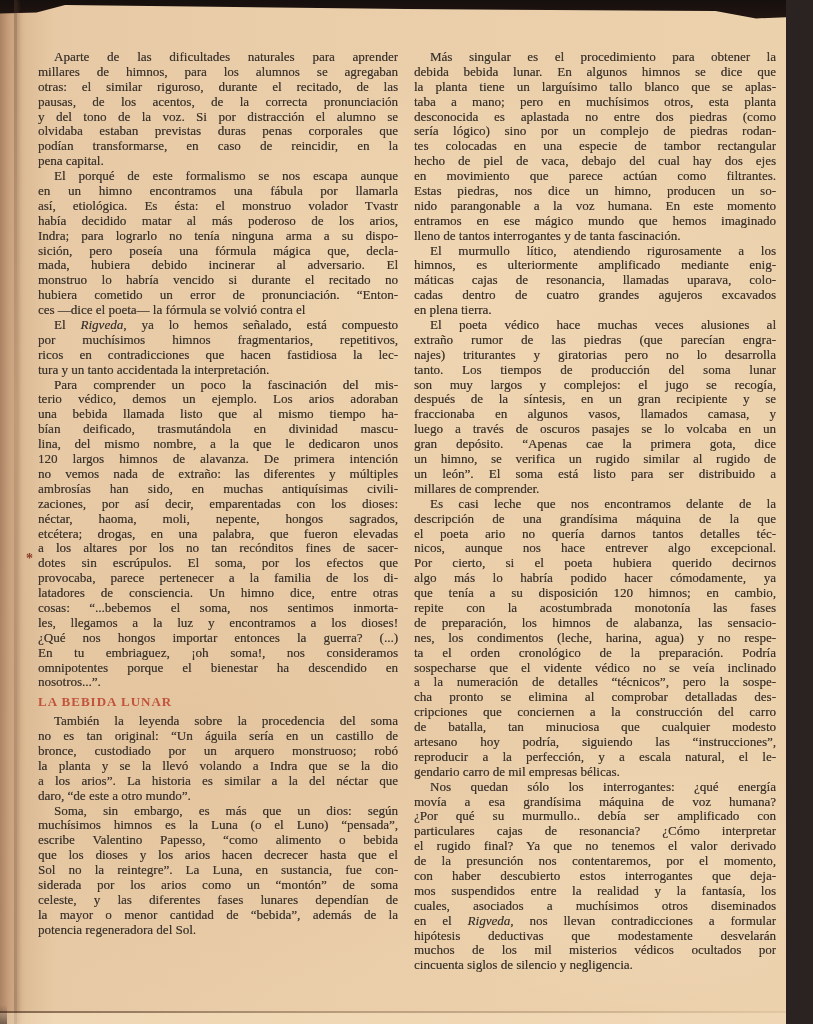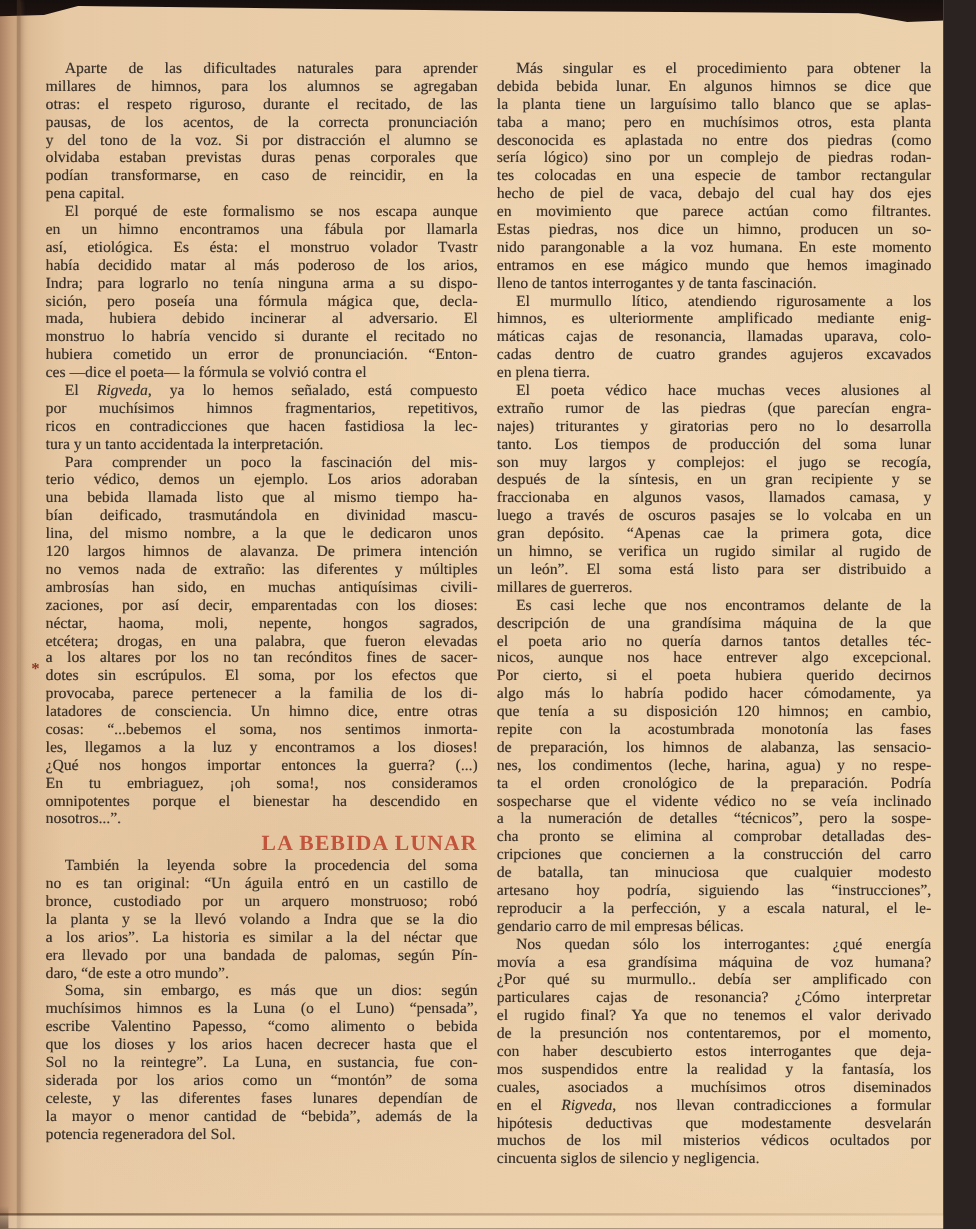--- a/index.html
+++ b/index.html
@@ -57,23 +57,23 @@
     text-align: justify;
     text-align-last: justify;
     white-space: normal;
     overflow: hidden;
     height: 14.9px;
   }
   .para .line:first-child { text-indent: 16px; }
   .para .line:last-child  { text-align-last: left; }
 
   .heading {
-    text-align: right;
+    text-align: left;
     font-weight: bold;
-    font-size: 18px;
+    font-size: 13px;
     letter-spacing: 1px;
     margin: 5px 0 4px 0;
     text-shadow: none;
   }
 
   .margin-asterisk {
     position: absolute; left: 26px; top: 551px;
     color: #8a3a28; font-size: 14px; font-weight: bold;
     text-shadow: none;
   }
@@ -83,21 +83,21 @@
 
 <div id="page">
   <div class="top-edge"></div>
   <div class="left-crease"></div>
 
   <div class="columns">
     <div class="col-left">
         <div class="para">
           <div class="line"><span>Aparte de las dificultades naturales para aprender</span></div>
           <div class="line"><span>millares de himnos, para los alumnos se agregaban</span></div>
-          <div class="line"><span>otras: el respeto riguroso, durante el recitado, de las</span></div>
+          <div class="line"><span>otras: el similar riguroso, durante el recitado, de las</span></div>
           <div class="line"><span>pausas, de los acentos, de la correcta pronunciación</span></div>
           <div class="line"><span>y del tono de la voz. Si por distracción el alumno se</span></div>
           <div class="line"><span>olvidaba estaban previstas duras penas corporales que</span></div>
           <div class="line"><span>podían transformarse, en caso de reincidir, en la</span></div>
           <div class="line"><span>pena capital.</span></div>
         </div>
         <div class="para">
           <div class="line"><span>El porqué de este formalismo se nos escapa aunque</span></div>
           <div class="line"><span>en un himno encontramos una fábula por llamarla</span></div>
           <div class="line"><span>así, etiológica. Es ésta: el monstruo volador Tvastr</span></div>
@@ -134,25 +134,24 @@
           <div class="line"><span>cosas: “...bebemos el soma, nos sentimos inmorta-</span></div>
           <div class="line"><span>les, llegamos a la luz y encontramos a los dioses!</span></div>
           <div class="line"><span>¿Qué nos hongos importar entonces la guerra? (...)</span></div>
           <div class="line"><span>En tu embriaguez, ¡oh soma!, nos consideramos</span></div>
           <div class="line"><span>omnipotentes porque el bienestar ha descendido en</span></div>
           <div class="line"><span>nosotros...”.</span></div>
         </div>
         <div class="heading" style="color: rgb(194, 84, 60);">LA BEBIDA LUNAR</div>
         <div class="para">
           <div class="line"><span>También la leyenda sobre la procedencia del soma</span></div>
-          <div class="line"><span>no es tan original: “Un águila entró en un castillo de</span></div>
+          <div class="line"><span>no es tan original: “Un águila sería en un castillo de</span></div>
           <div class="line"><span>bronce, custodiado por un arquero monstruoso; robó</span></div>
           <div class="line"><span>la planta y se la llevó volando a Indra que se la dio</span></div>
           <div class="line"><span>a los arios”. La historia es similar a la del néctar que</span></div>
-          <div class="line"><span>era llevado por una bandada de palomas, según Pín-</span></div>
           <div class="line"><span>daro, “de este a otro mundo”.</span></div>
         </div>
         <div class="para">
           <div class="line"><span>Soma, sin embargo, es más que un dios: según</span></div>
           <div class="line"><span>muchísimos himnos es la Luna (o el Luno) “pensada”,</span></div>
           <div class="line"><span>escribe Valentino Papesso, “como alimento o bebida</span></div>
           <div class="line"><span>que los dioses y los arios hacen decrecer hasta que el</span></div>
           <div class="line"><span>Sol no la reintegre”. La Luna, en sustancia, fue con-</span></div>
           <div class="line"><span>siderada por los arios como un “montón” de soma</span></div>
           <div class="line"><span>celeste, y las diferentes fases lunares dependían de</span></div>
@@ -188,21 +187,21 @@
           <div class="line"><span>extraño rumor de las piedras (que parecían engra-</span></div>
           <div class="line"><span>najes) triturantes y giratorias pero no lo desarrolla</span></div>
           <div class="line"><span>tanto. Los tiempos de producción del soma lunar</span></div>
           <div class="line"><span>son muy largos y complejos: el jugo se recogía,</span></div>
           <div class="line"><span>después de la síntesis, en un gran recipiente y se</span></div>
           <div class="line"><span>fraccionaba en algunos vasos, llamados camasa, y</span></div>
           <div class="line"><span>luego a través de oscuros pasajes se lo volcaba en un</span></div>
           <div class="line"><span>gran depósito. “Apenas cae la primera gota, dice</span></div>
           <div class="line"><span>un himno, se verifica un rugido similar al rugido de</span></div>
           <div class="line"><span>un león”. El soma está listo para ser distribuido a</span></div>
-          <div class="line"><span>millares de guerreros.</span></div>
+          <div class="line"><span>millares de comprender.</span></div>
         </div>
         <div class="para">
           <div class="line"><span>Es casi leche que nos encontramos delante de la</span></div>
           <div class="line"><span>descripción de una grandísima máquina de la que</span></div>
           <div class="line"><span>el poeta ario no quería darnos tantos detalles téc-</span></div>
           <div class="line"><span>nicos, aunque nos hace entrever algo excepcional.</span></div>
           <div class="line"><span>Por cierto, si el poeta hubiera querido decirnos</span></div>
           <div class="line"><span>algo más lo habría podido hacer cómodamente, ya</span></div>
           <div class="line"><span>que tenía a su disposición 120 himnos; en cambio,</span></div>
           <div class="line"><span>repite con la acostumbrada monotonía las fases</span></div>

